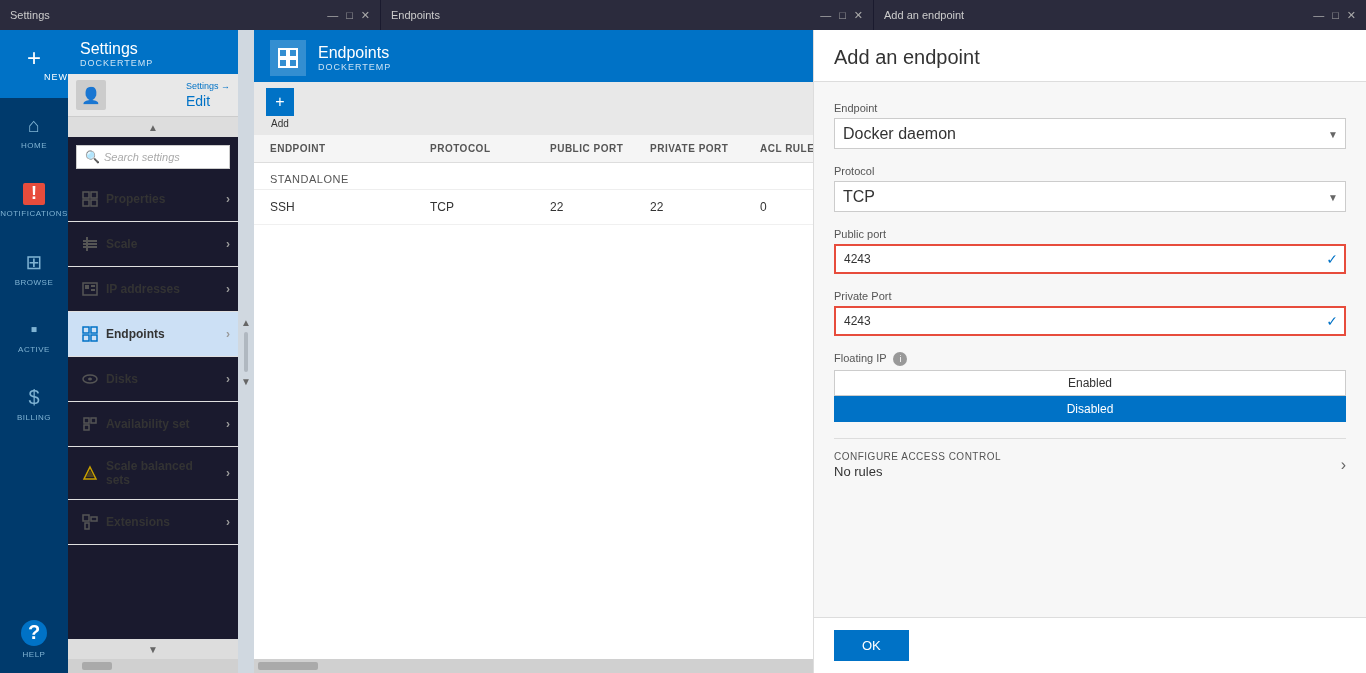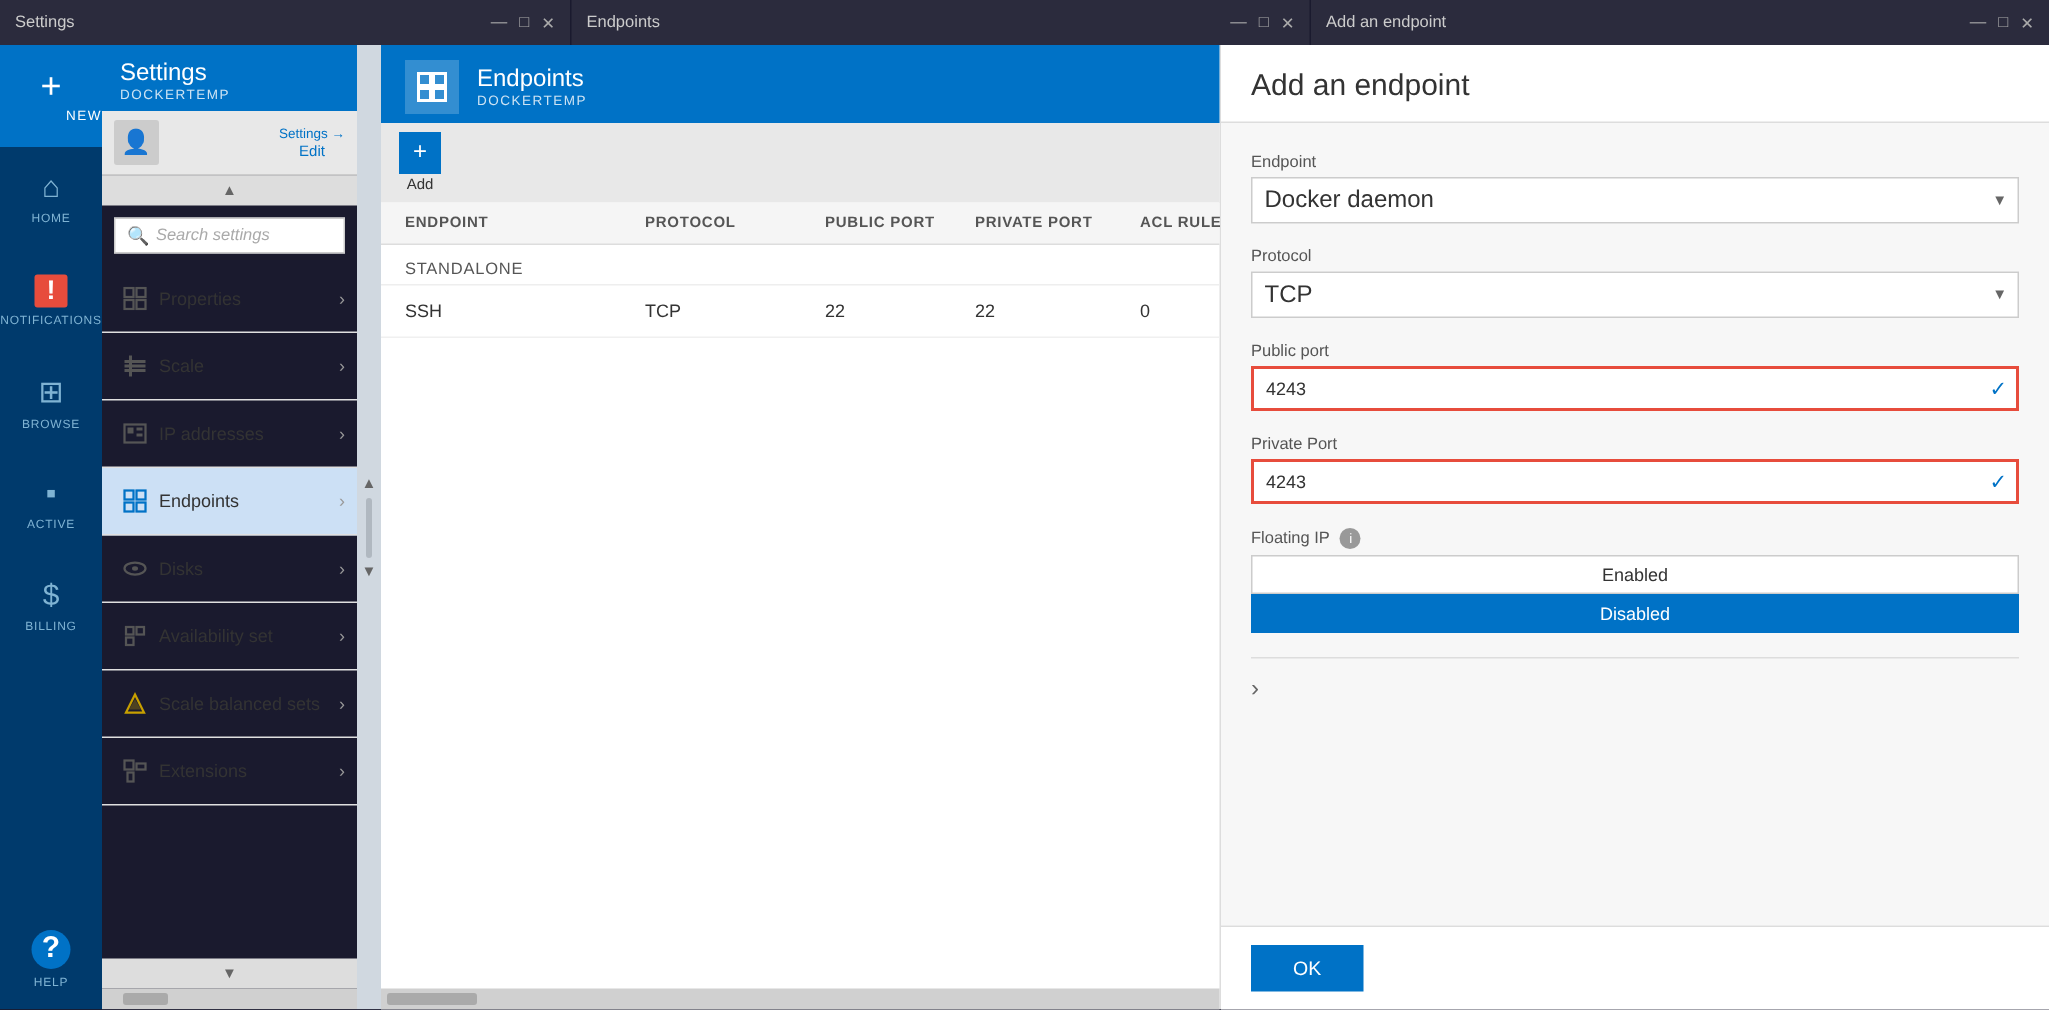--- a/index.html
+++ b/index.html
@@ -63,20 +63,21 @@
     }
     .settings-header .sh-title { font-size: 16px; font-weight: 300; }
     .settings-header .sh-sub { font-size: 9px; letter-spacing: 1px; text-transform: uppercase; opacity: 0.8; }
 
     
     .settings-nav-scroll {
       flex: 1;
       overflow-y: auto;
       overflow-x: hidden;
       position: relative;
+      font-weight: bold;
     }
     .settings-search-bar {
       background: #fff;
       border: 1px solid #ccc;
       margin: 8px;
       padding: 4px 8px;
       font-size: 11px;
       color: #999;
       display: flex;
       align-items: center;
@@ -477,23 +478,23 @@
 
     <div class="settings-header">
       <div class="sh-title">Settings</div>
       <div class="sh-sub">DOCKERTEMP</div>
     </div>
 
     <div style="background:#e8e8e8;display:flex;align-items:center;justify-content:space-between;padding:6px 8px;border-bottom:1px solid #ccc;">
       <div style="width:30px;height:30px;background:#ccc;border-radius:2px;display:flex;align-items:center;justify-content:center;">
         <span style="font-size:16px;color:#666;">👤</span>
       </div>
-      <div style="display:flex;flex-direction:column;align-items:center;gap:2px;">
+      <div style="display:flex;flex-direction:column;align-items:flex-start;gap:2px;">
         <span style="font-size:9px;color:#0072c6;cursor:pointer;">Settings →</span>
-        <span style="font-size:10px;color:#0072c6;cursor:pointer;">Edit</span>
+        <span style="font-size:14px;color:#0072c6;cursor:pointer;">Edit</span>
       </div>
     </div>
 
     <div class="scroll-btn">
       <span>▲</span>
     </div>
 
     <div class="settings-search-bar">
       <span style="color:#999;font-size:12px;">🔍</span>
       <span style="color:#aaa;font-size:11px;font-style:italic;">Search settings</span>
@@ -704,20 +705,24 @@
           <span>Floating IP</span>
           <span class="info-icon">i</span>
         </label>
         <div class="floating-ip-buttons">
           <button class="floating-btn">Enabled</button>
           <button class="floating-btn active">Disabled</button>
         </div>
       </div>
 
       <div class="configure-access">
+        <div class="configure-access-left">
+          <div class="ca-title">CONFIGURE ACCESS CONTROL</div>
+          <div class="ca-value">No rules</div>
+        </div>
         <span class="configure-access-arrow">›</span>
       </div>
     </div>
     <div class="add-endpoint-footer">
       <button class="ok-button">OK</button>
     </div>
   </div>
 </div>
 
 </body></html>

